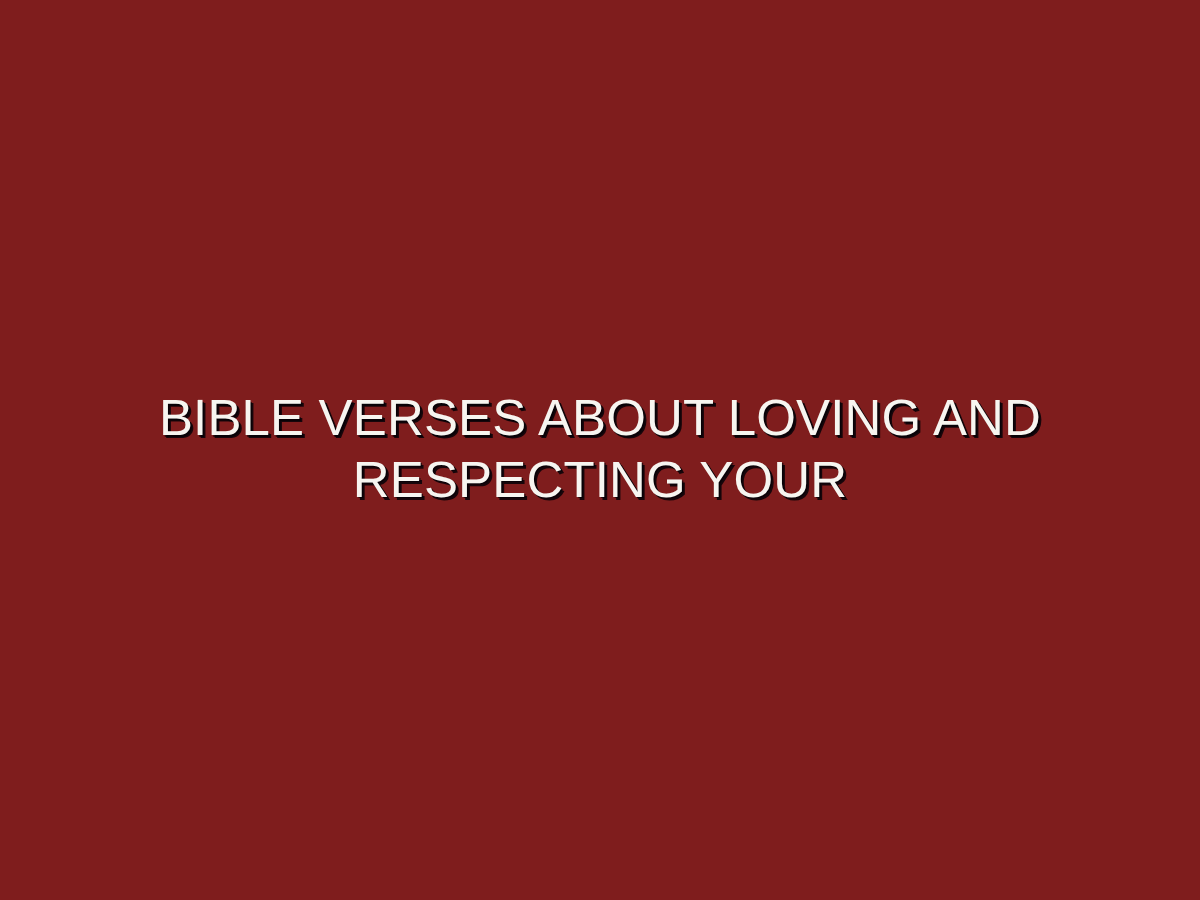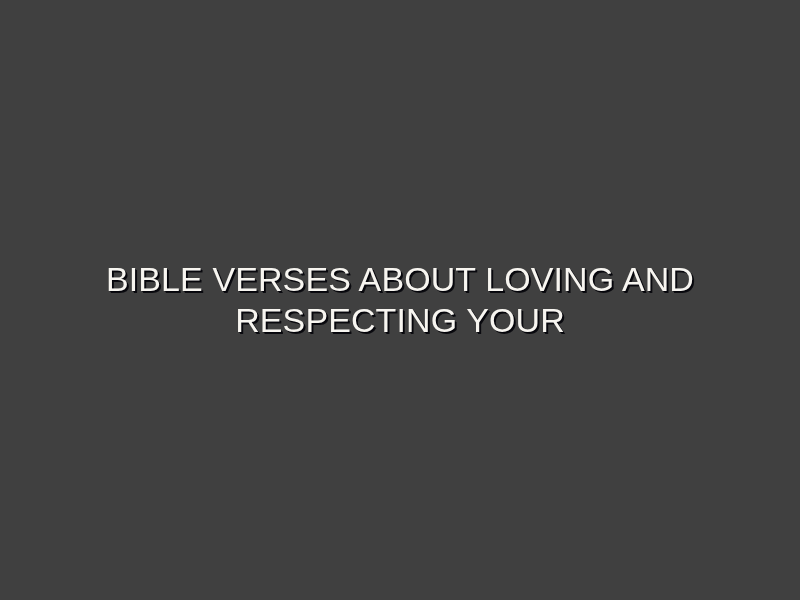--- a/index.html
+++ b/index.html
@@ -49,20 +49,20 @@
     text-transform: uppercase;
     white-space: pre-line;
     text-shadow:
       2px 2px 0 rgba(0, 0, 6, 0.82),
       1px 1px 0 rgba(0, 0, 6, 0.62);
   }
 </style>
 </head>
 <body>
 
-<div id="title-card" style="background: #404040;">
+<div id="title-card" style="background: #7f1d1d;">
 
   <div id="title-block">
     <h1 id="heading" style="color: rgb(247, 245, 240);">BIBLE VERSES ABOUT LOVING AND
 RESPECTING YOUR</h1>
   </div>
 
 </div>
 
 </body></html>

